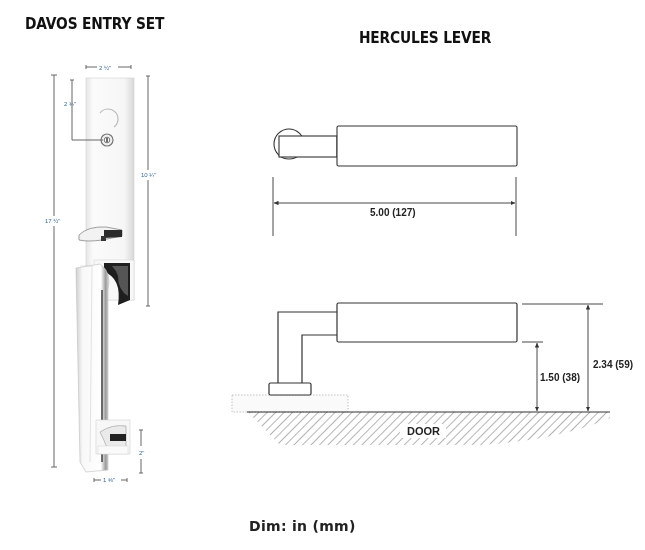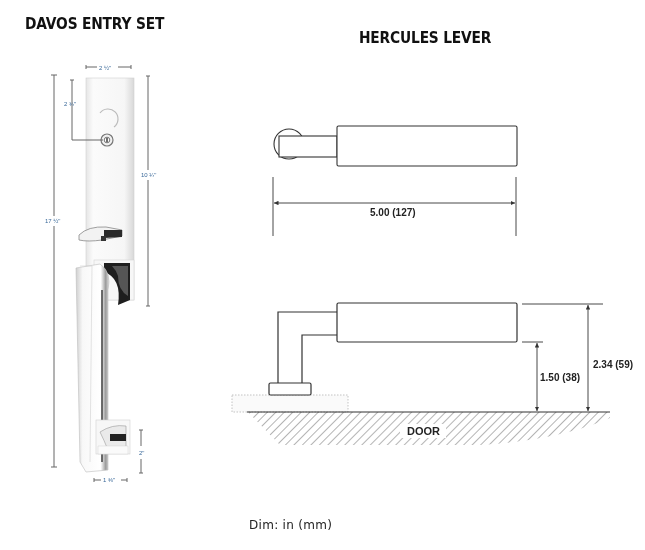--- a/index.html
+++ b/index.html
@@ -1,20 +1,20 @@
 <!DOCTYPE html>
 <html><head>
   <meta charset="utf-8">
   <style>
     html, body { margin: 0; padding: 0; background: #ffffff; }
     body { width: 645px; height: 550px; position: relative; overflow: hidden; font-family: "Liberation Sans", sans-serif; }
     .title { position: absolute; font-family: "DejaVu Sans", sans-serif; font-weight: bold; color: #111; white-space: nowrap; letter-spacing: -0.2px; }
     #t-left { left: 25px; top: 15px; font-size: 15px; transform: scaleX(0.92); transform-origin: left top; }
     #t-right { left: 359px; top: 29px; font-size: 15px; transform: scaleX(0.92); transform-origin: left top; }
-    #footer { left: 249px; top: 518px; font-size: 12px; font-weight: normal; color: #222; letter-spacing: 0.3px; }
+    #footer { left: 249px; top: 518px; font-size: 14px; font-weight: bold; color: #222; letter-spacing: 0.3px; }
     svg.canvas { position: absolute; left: 0; top: 0; }
     .dimtxt { font-family: "Liberation Sans", sans-serif; font-size: 6px; fill: #3b6a9a; }
     .dimtxt2 { font-family: "Liberation Sans", sans-serif; font-weight: bold; font-size: 10px; fill: #222; }
   </style>
 </head>
 <body>
 
 <div class="title" id="t-left">DAVOS ENTRY SET</div>
 <div class="title" id="t-right">HERCULES LEVER</div>
 <div class="title" id="footer">Dim: in (mm)</div>

